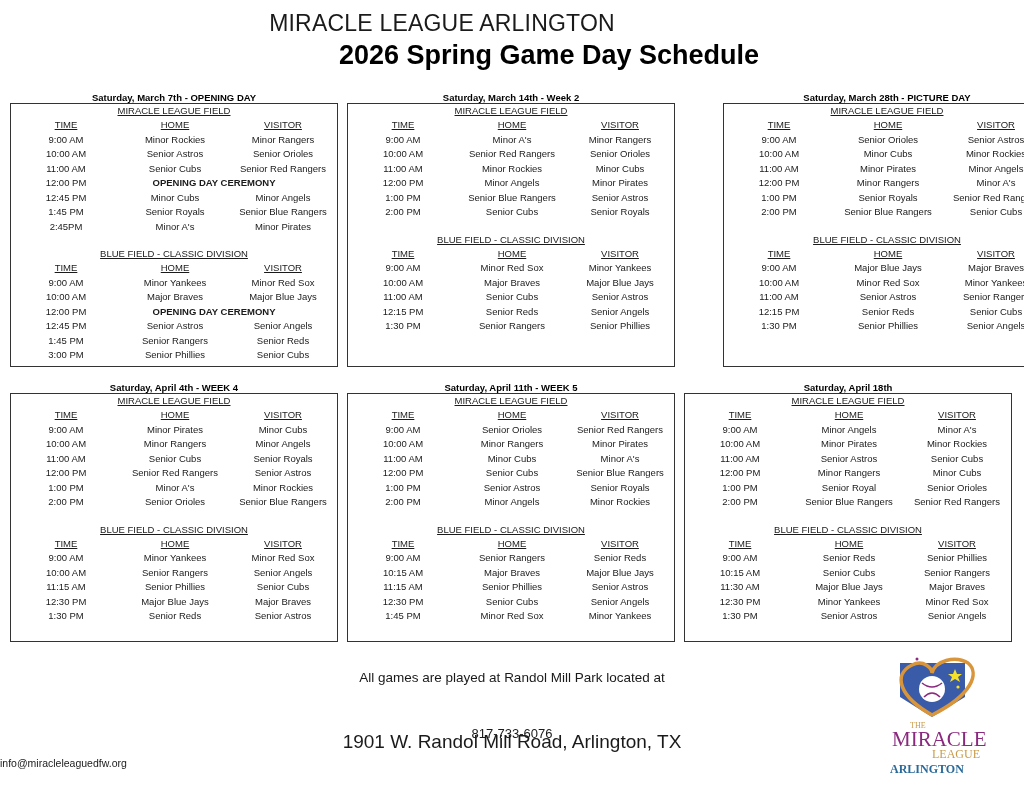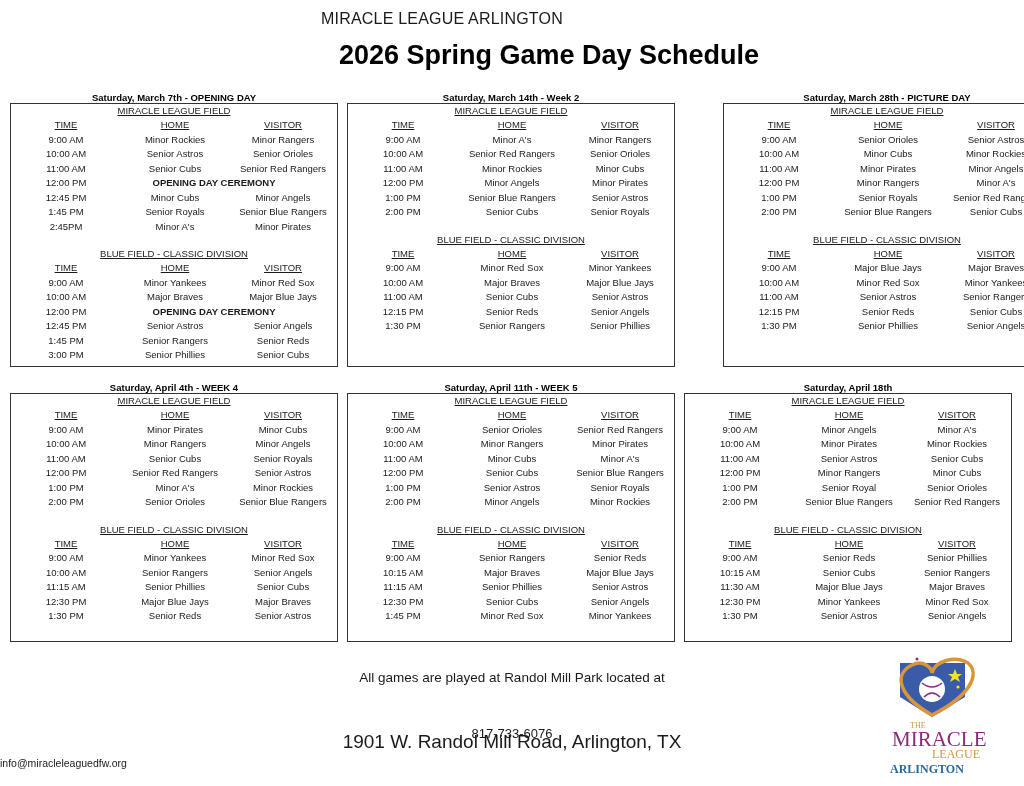--- a/index.html
+++ b/index.html
@@ -1,17 +1,17 @@
 <!DOCTYPE html>
 <html><head>
 <meta charset="utf-8">
 <style>
   html,body{margin:0;padding:0;background:#fff;}
   body{width:1024px;height:786px;position:relative;overflow:hidden;font-family:"Liberation Sans",sans-serif;color:#1a1a1a;}
-  .org{position:absolute;top:10px;left:0;width:884px;text-align:center;font-size:16px;letter-spacing:0.2px;color:#1a1a1a;}
+  .org{position:absolute;top:10px;left:0;width:884px;text-align:center;font-size:23px;letter-spacing:0.2px;color:#1a1a1a;}
   .title{position:absolute;top:40px;left:8px;width:1024px;text-align:center;font-size:27px;font-weight:bold;color:#000;margin-left:29px;}
   .day{position:absolute;width:328px;}
   .day-label{position:absolute;left:0;width:100%;text-align:center;font-size:9.5px;font-weight:bold;color:#000;top:-11px;}
   .box{position:absolute;left:0;top:0;width:100%;box-sizing:border-box;border:1.3px solid #333;}
   .section-title{text-align:center;font-size:9.5px;text-decoration:underline;height:14px;line-height:14px;}
   .row{display:flex;height:14.5px;line-height:14.5px;font-size:9.5px;}
   .row .c1{width:110px;text-align:center;}
   .row .c2{width:108px;text-align:center;}
   .row .c3{width:108px;text-align:center;}
   .row.hdr span{text-decoration:underline;}

